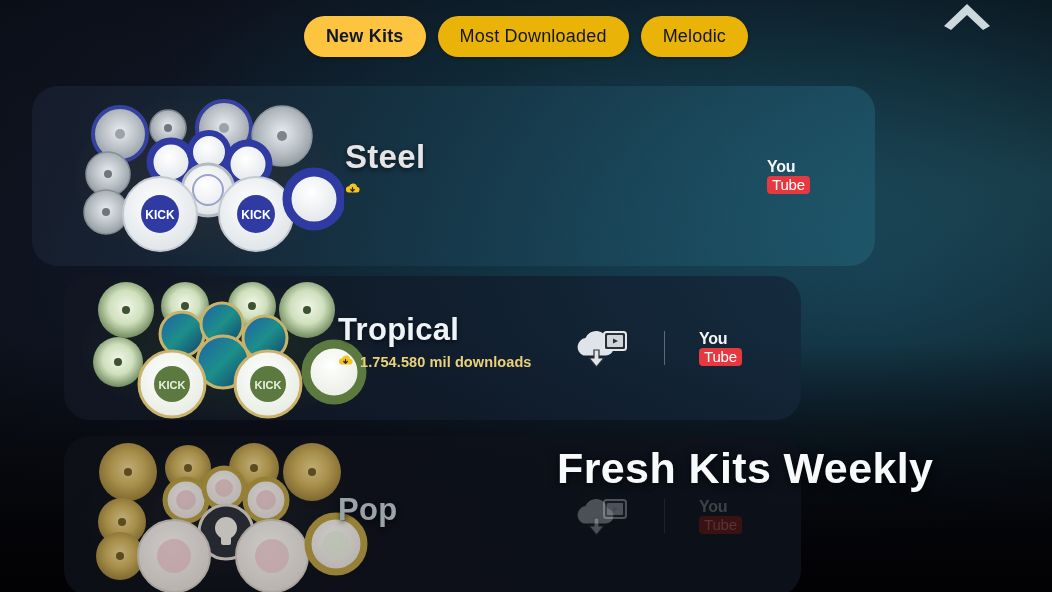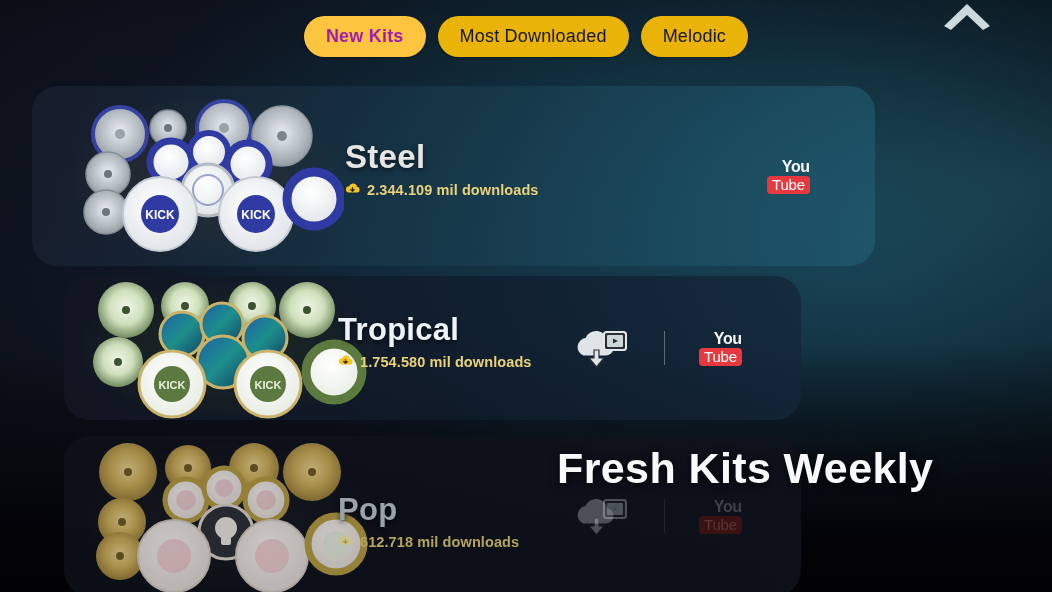--- a/index.html
+++ b/index.html
@@ -33,21 +33,21 @@
     display:flex; justify-content:center; gap:12px; z-index:20;
   }
   .tab{
     height:41px; padding:0 22px; border-radius:21px;
     display:flex; align-items:center; justify-content:center;
     font-size:18px; letter-spacing:.2px; color:#14161c;
     background:#eab308; border:none; cursor:pointer;
     box-shadow:0 1px 3px rgba(0,0,0,.35);
     white-space:nowrap;
   }
-  .tab.active{ background:#fdc440; color:#a21caf; font-weight:bold; }
+  .tab.active{ background:#fdc440; color:#0f172a; font-weight:bold; }
 
   
   #chev{
     position:absolute; top:-2px; right:55px; z-index:25;
     width:60px; height:34px; display:flex; align-items:center; justify-content:center;
     cursor:pointer;
   }
 
   
   .card{
@@ -94,21 +94,21 @@
   .actions{ position:absolute; display:flex; align-items:center; }
   #card0 .actions{ left:735px; top:0; height:100%; }
   #card1 .actions{ left:510px; top:0; height:100%; gap:0; }
   #card2 .actions{ left:510px; top:0; height:100%; gap:0; }
 
   .act{ display:flex; align-items:center; justify-content:center; cursor:pointer; }
   .divider{ width:1px; height:34px; background:rgba(190,205,215,.42); margin:0 34px; }
   #card2 .divider{ background:rgba(120,130,140,.16); }
 
   
-  .yt{ display:flex; flex-direction:column; align-items:flex-end; line-height:1; }
+  .yt{ display:flex; flex-direction:column; align-items:flex-start; line-height:1; }
   .yt-you{
     font-size:16px; font-weight:bold; color:#f4f6f7; letter-spacing:-.3px;
     font-family:"Liberation Sans", sans-serif;
   }
   .yt-tube{
     margin-top:1px; background:#e8383f; color:#fff; font-weight:normal;
     font-size:15px; letter-spacing:-.2px; padding:1px 5px 2px; border-radius:4px;
   }
   #card2 .yt-you{ color:#3e4245; }
   #card2 .yt-tube{ background:#3b1214; color:#5b3336; }
@@ -206,21 +206,20 @@
 
   <div class="info">
     <div class="kit-title">Steel</div>
     <div class="dl-row">
       <span class="dl-icon-wrap">
         <svg width="15" height="13" viewBox="0 0 24 20">
           <path d="M19.3 7.6A6.6 6.6 0 0 0 6.6 6.2 5.2 5.2 0 0 0 5.2 16.4h13.4a4.4 4.4 0 0 0 .7-8.8z" fill="#f5c41f"></path>
           <path d="M12 8.4v4.6M9.2 11.6L12 14.6l2.8-3" stroke="#2c2a18" stroke-width="1.9" fill="none" stroke-linecap="round" stroke-linejoin="round"></path>
         </svg>
       </span>
-      <span class="dl-text">2.344.109 mil downloads</span>
     </div>
   </div>
 
   <div class="actions">
     <div class="act yt">
       <span class="yt-you">You</span>
       <span class="yt-tube">Tube</span>
     </div>
   </div>
 </div>
@@ -366,29 +365,20 @@
         <circle cx="190" cy="120" r="36" fill="url(#p_head)" stroke="#cfc7bd" stroke-width="2"></circle>
         <circle cx="190" cy="120" r="17" fill="#e8c0c1" opacity=".75"></circle>
       </g>
       <circle cx="254" cy="108" r="28" fill="url(#p_head)" stroke="#b39a3f" stroke-width="7"></circle>
       <circle cx="254" cy="108" r="13" fill="#dfe8d4" opacity=".8"></circle>
     </svg>
   </div>
 
   <div class="info">
     <div class="kit-title">Pop</div>
-    <div class="dl-row">
-      <span class="dl-icon-wrap">
-        <svg width="15" height="13" viewBox="0 0 24 20">
-          <path d="M19.3 7.6A6.6 6.6 0 0 0 6.6 6.2 5.2 5.2 0 0 0 5.2 16.4h13.4a4.4 4.4 0 0 0 .7-8.8z" fill="#f5c41f"></path>
-          <path d="M12 8.4v4.6M9.2 11.6L12 14.6l2.8-3" stroke="#2c2a18" stroke-width="1.9" fill="none" stroke-linecap="round" stroke-linejoin="round"></path>
-        </svg>
-      </span>
-      <span class="dl-text">612.718 mil downloads</span>
-    </div>
   </div>
 
   <div class="actions">
     <div class="act dl-icon-wrap">
       <svg width="56" height="44" viewBox="0 0 56 44">
         <path d="M33.5 14.5a11.5 11.5 0 0 0-22-2.4A9 9 0 0 0 9.5 29.5h22a7.6 7.6 0 0 0 2-15z" fill="#dfe4e8"></path>
         <path d="M20 24v8h-5l7.5 9 7.5-9h-5v-8z" fill="#dfe4e8" stroke="#2a2f36" stroke-width="1.2"></path>
         <rect x="30" y="6" width="22" height="18" rx="2.5" fill="#2a2f36" stroke="#e2e7ea" stroke-width="2"></rect>
         <rect x="33" y="9" width="16" height="12" rx="1" fill="#cfd6da"></rect>
         <path d="M39 12.5l5 2.5-5 2.5z" fill="#2a2f36"></path>

